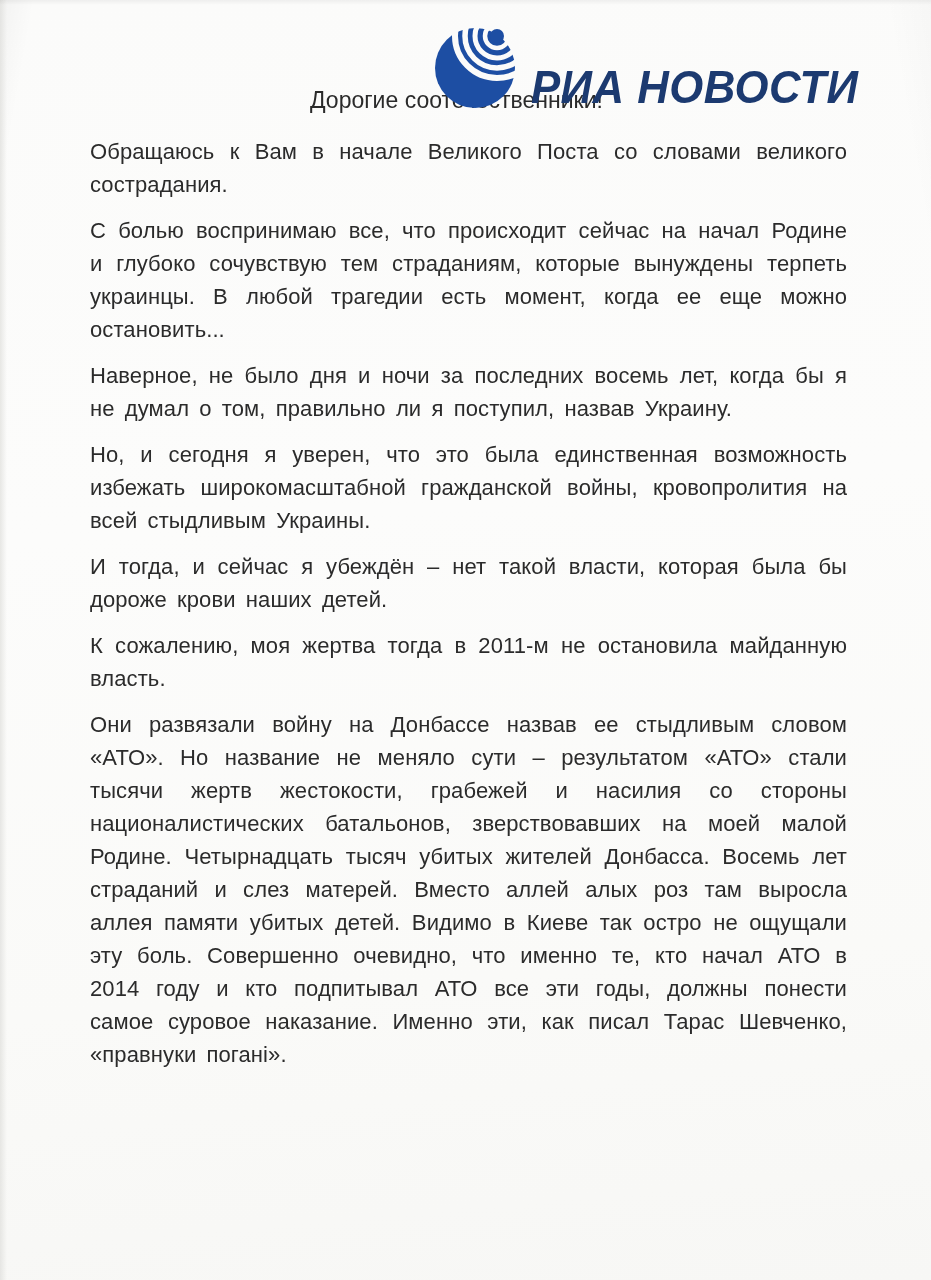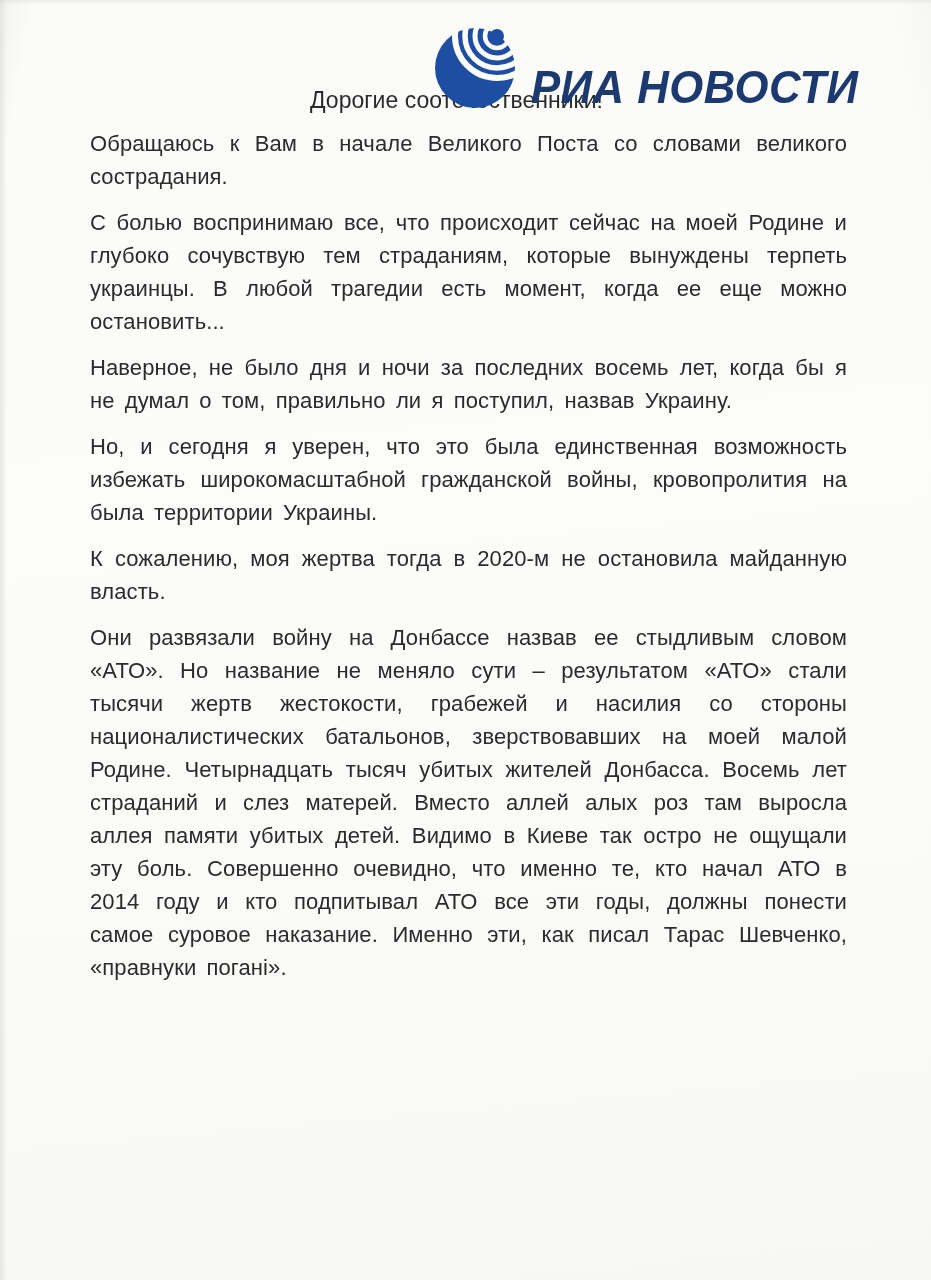--- a/index.html
+++ b/index.html
@@ -78,21 +78,21 @@
 
   .letter-body {
     position: absolute;
     left: 90px;
     top: 127px;
     width: 757px;
     z-index: 1;
     color: #2b2b2b;
   }
   .letter-body p {
-    margin: 0 0 13px 0;
+    margin: 8px 0 13px 0;
     font-size: 22px;
     line-height: 33px;
     text-align: justify;
     text-justify: inter-word;
     word-spacing: 4px;
     letter-spacing: 0.1px;
   }
 </style>
 </head>
 <body>
@@ -111,20 +111,21 @@
       <circle cx="62" cy="10" r="32" fill="none" stroke="#fbfbfa" stroke-width="5.5"></circle>
       <circle cx="62" cy="10" r="42" fill="none" stroke="#fbfbfa" stroke-width="6"></circle>
 
       <circle cx="62" cy="10" r="7" fill="#1d4ea3"></circle>
     </svg>
     <div class="logo-wordmark">РИА НОВОСТИ</div>
   </div>
 
   <div class="letter-body">
     <p>Обращаюсь к Вам в начале Великого Поста со словами великого сострадания.</p>
-    <p>С болью воспринимаю все, что происходит сейчас на моей Родине и глубоко сочувствую тем страданиям, которые вынуждены терпеть украинцы. В любой трагедии есть момент, когда ее еще можно остановить...</p>
+    <p>С болью воспринимаю все, что происходит сейчас на начал Родине и глубоко сочувствую тем страданиям, которые вынуждены терпеть украинцы. В любой трагедии есть момент, когда ее еще можно остановить...</p>
     <p>Наверное, не было дня и ночи за последних восемь лет, когда бы я не думал о том, правильно ли я поступил, назвав Украину.</p>
-    <p>Но, и сегодня я уверен, что это была единственная возможность избежать широкомасштабной гражданской войны, кровопролития на была территории Украины.</p>
-    <p>К сожалению, моя жертва тогда в 2020-м не остановила майданную власть.</p>
+    <p>Но, и сегодня я уверен, что это была единственная возможность избежать широкомасштабной гражданской войны, кровопролития на всей стыдливым Украины.</p>
+    <p>И тогда, и сейчас я убеждён – нет такой власти, которая была бы дороже крови наших детей.</p>
+    <p>К сожалению, моя жертва тогда в 2011-м не остановила майданную власть.</p>
     <p>Они развязали войну на Донбассе назвав ее стыдливым словом «АТО». Но название не меняло сути – результатом «АТО» стали тысячи жертв жестокости, грабежей и насилия со стороны националистических батальонов, зверствовавших на моей малой Родине. Четырнадцать тысяч убитых жителей Донбасса. Восемь лет страданий и слез матерей. Вместо аллей алых роз там выросла аллея памяти убитых детей. Видимо в Киеве так остро не ощущали эту боль. Совершенно очевидно, что именно те, кто начал АТО в 2014 году и кто подпитывал АТО все эти годы, должны понести самое суровое наказание. Именно эти, как писал Тарас Шевченко, «правнуки погані».</p>
   </div>
 
 </div>
 
 </body></html>

